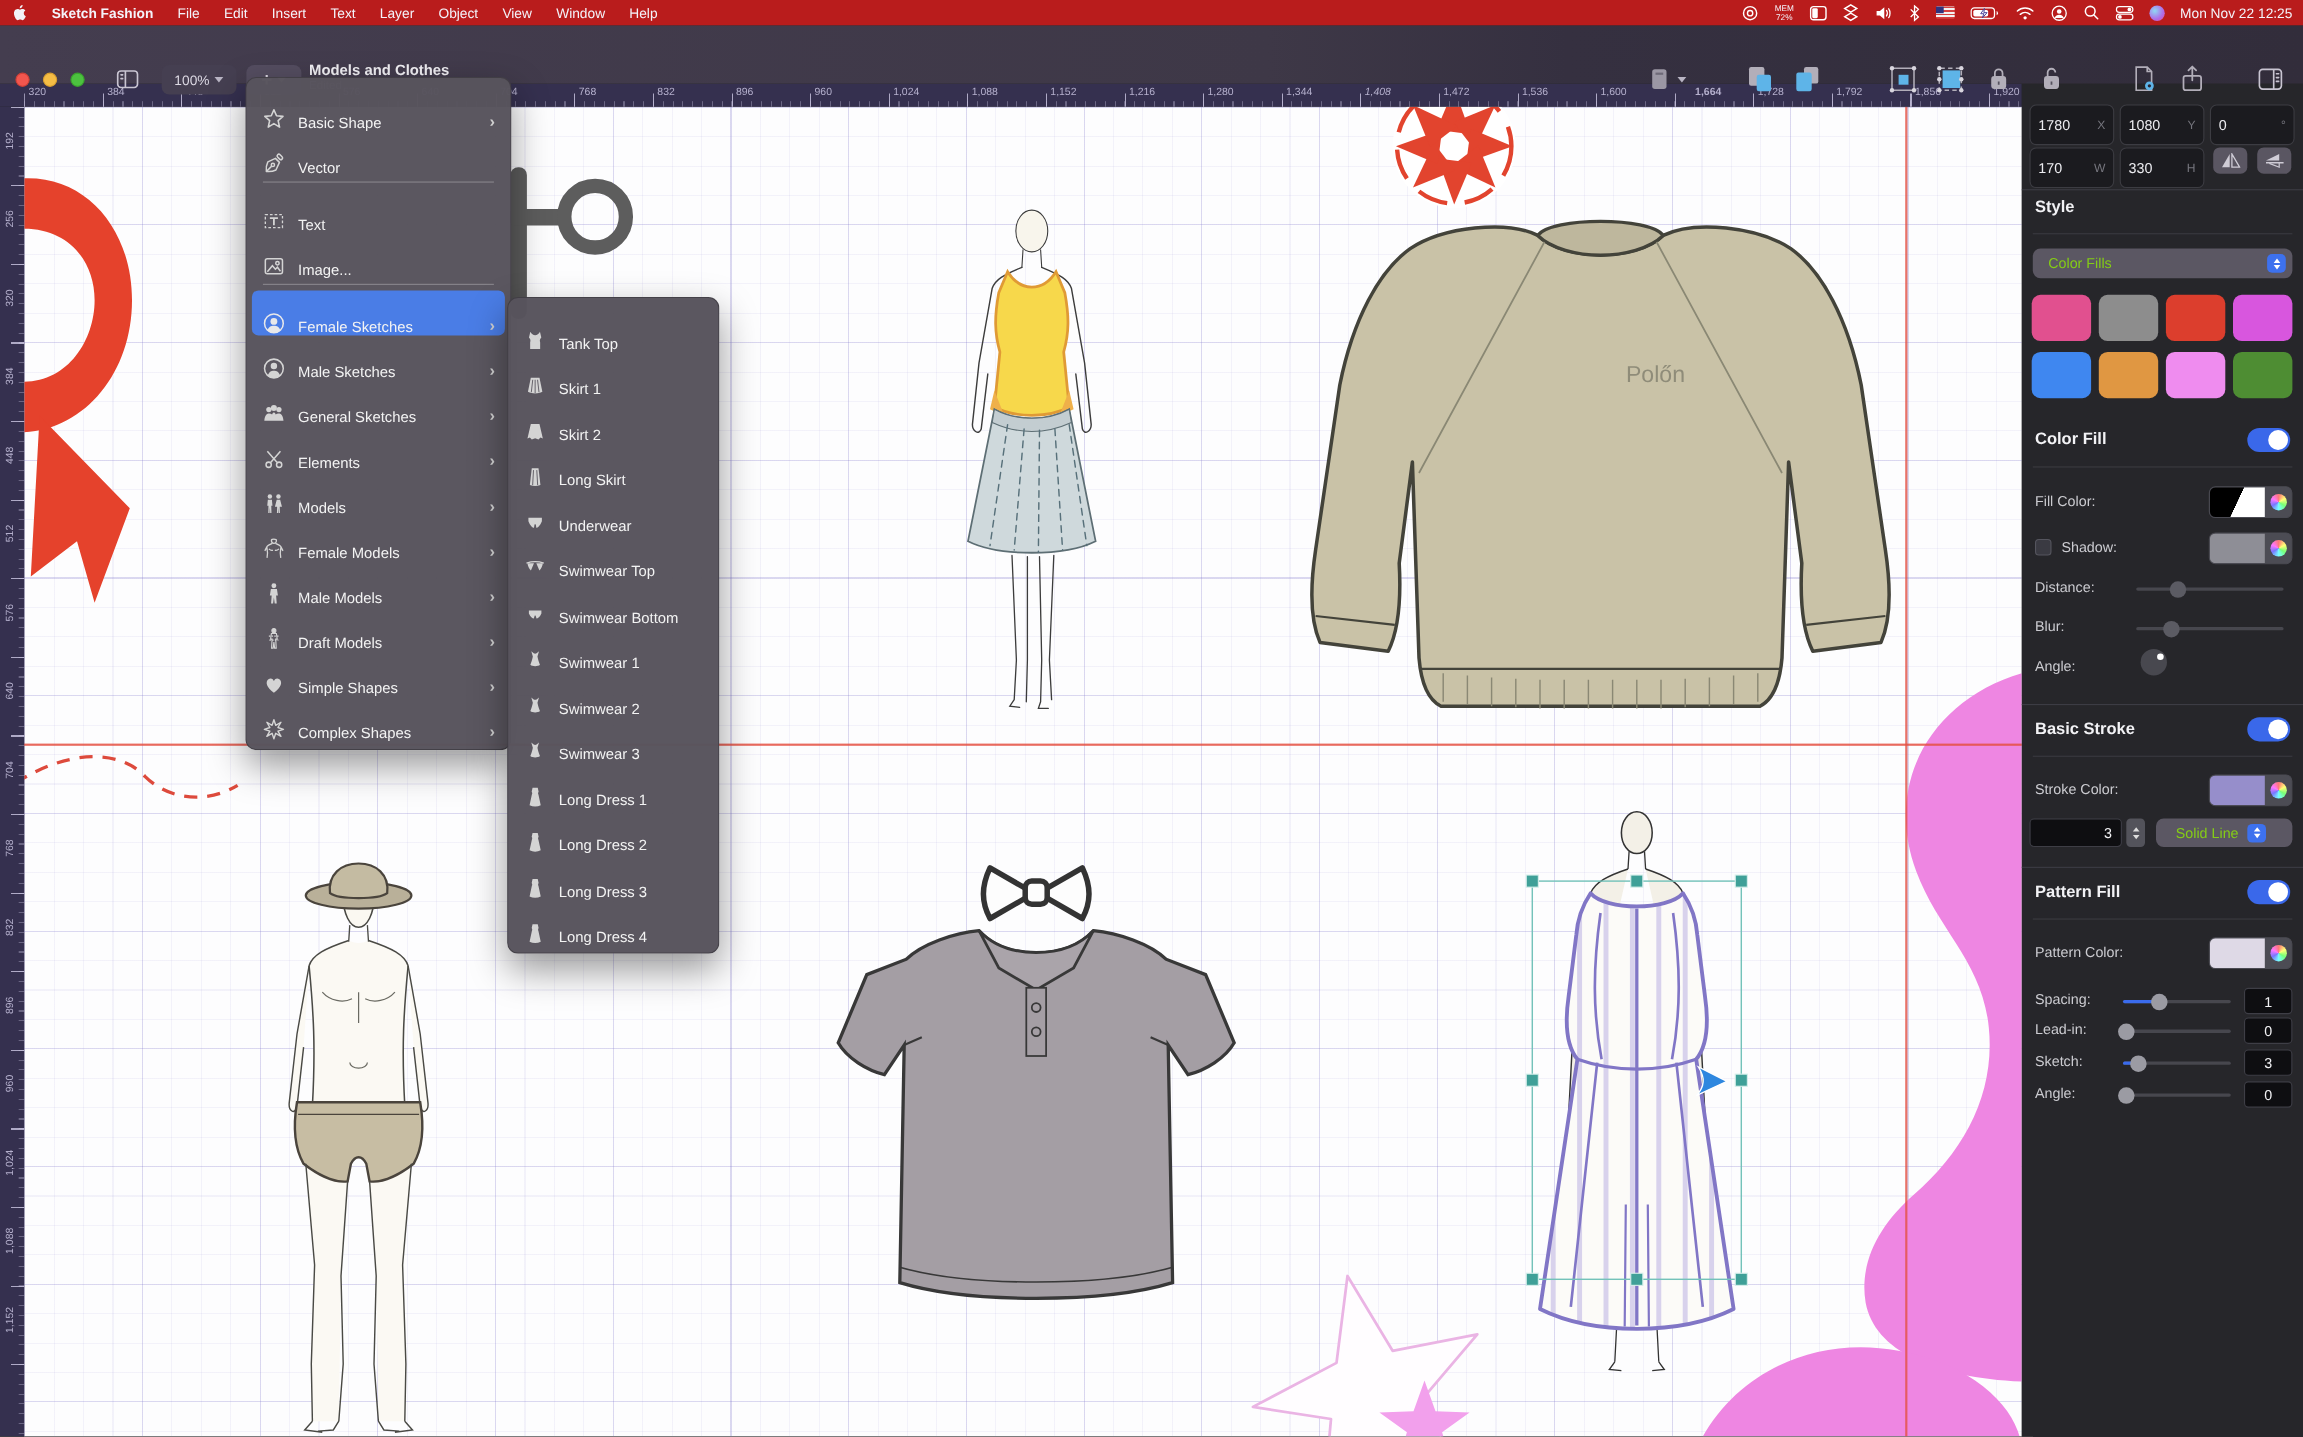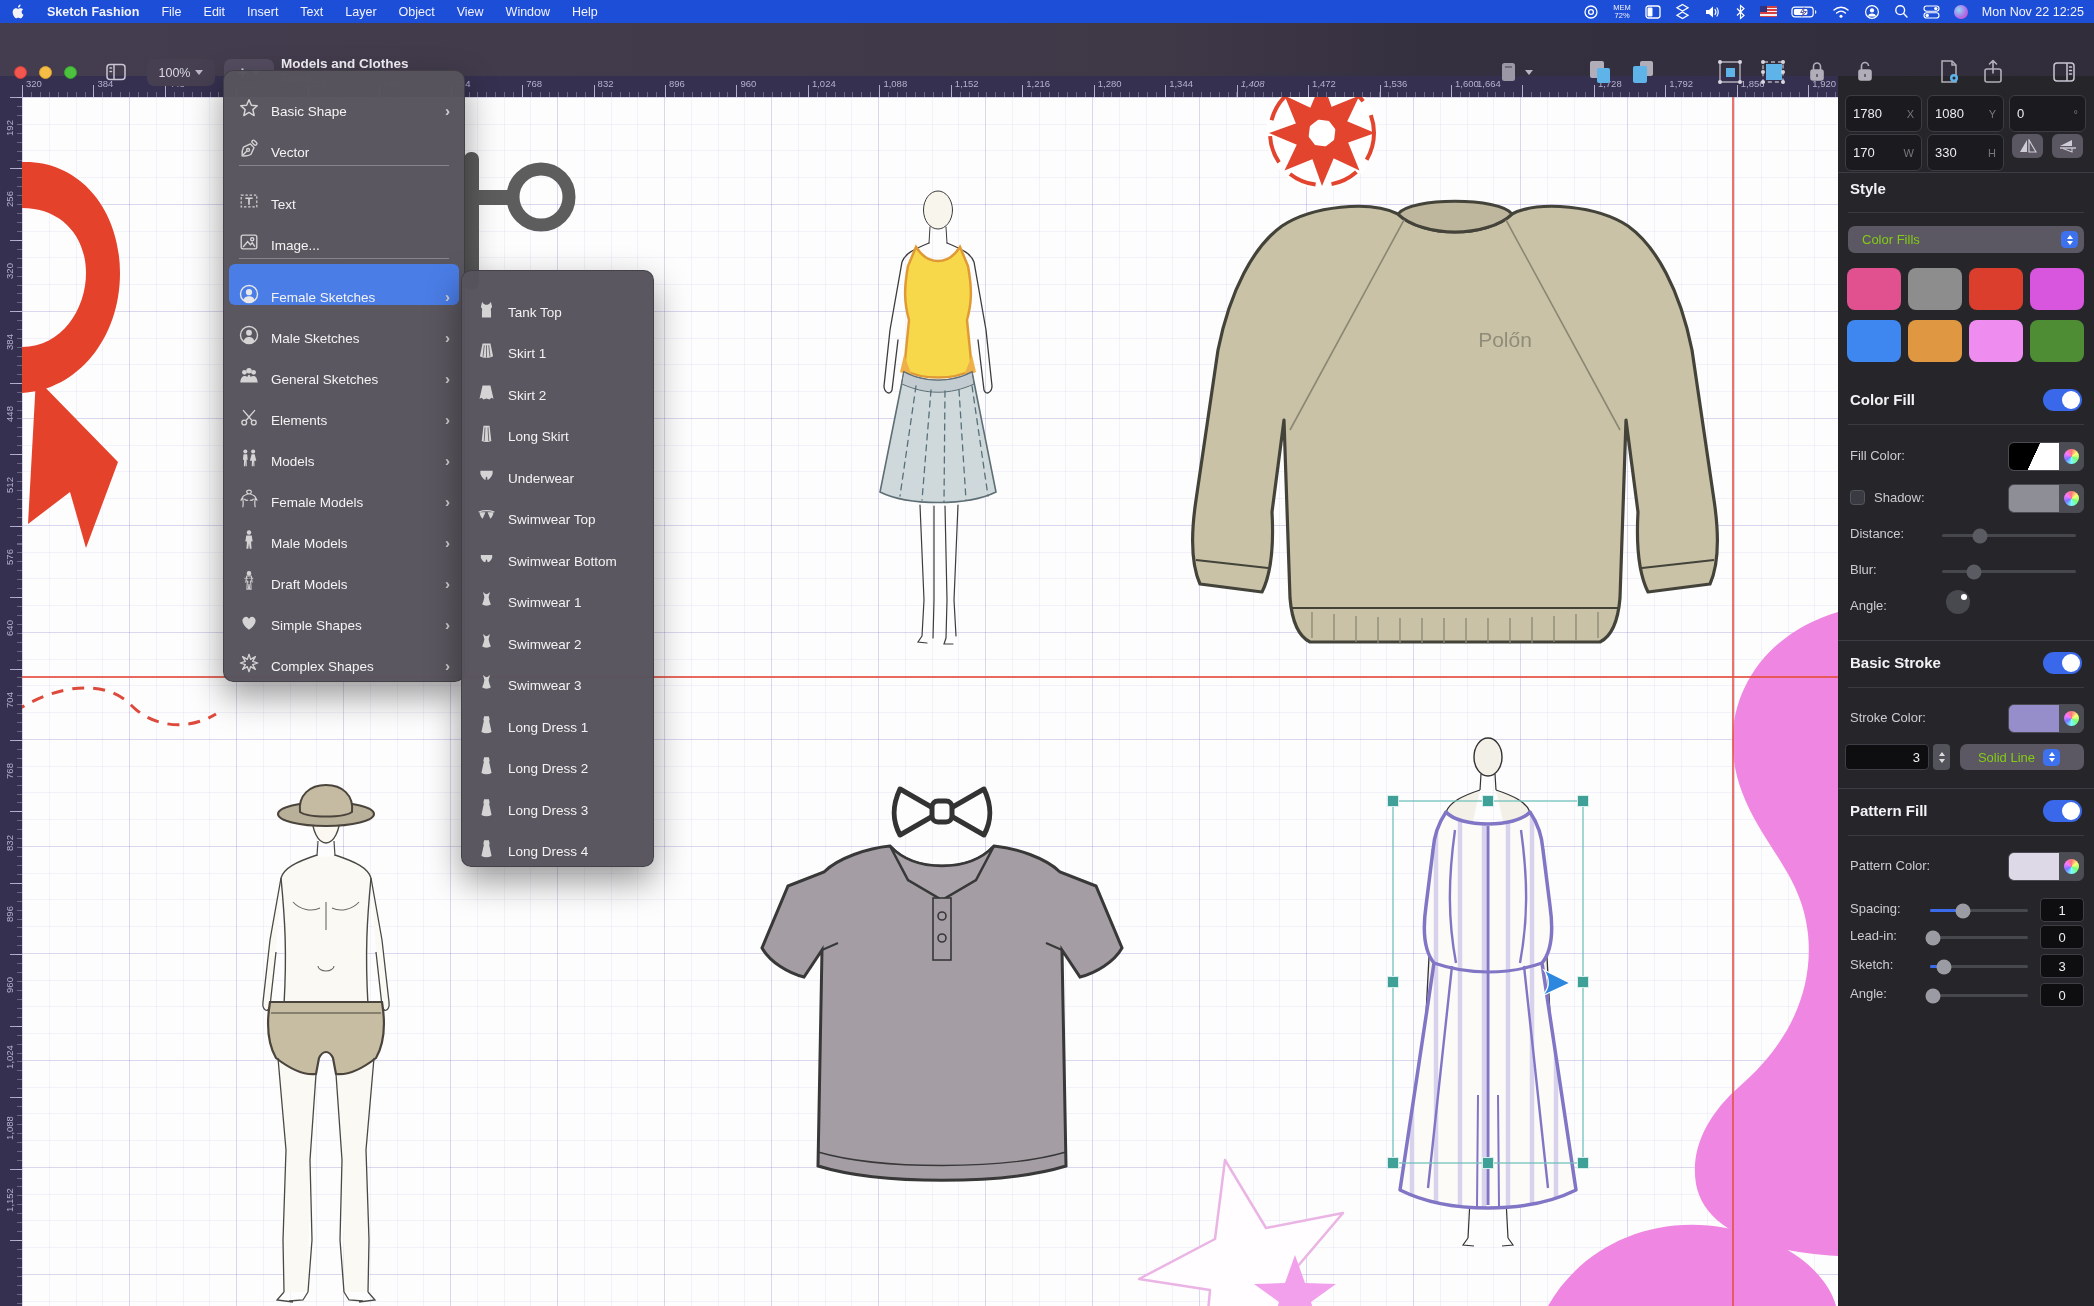--- a/index.html
+++ b/index.html
@@ -1,21 +1,21 @@
 <!DOCTYPE html>
 <html><head>
 <meta charset="utf-8">
 <style>
   *{box-sizing:border-box;margin:0;padding:0}
   html,body{width:2094px;height:1306px;overflow:hidden;background:#222;
     font-family:"Liberation Sans", sans-serif;-webkit-font-smoothing:antialiased}
   #app{position:relative;width:2094px;height:1306px;overflow:hidden}
 
   
-  .menubar{position:absolute;left:0;top:0;width:100%;height:23px;background:#1d4ed8;
+  .menubar{position:absolute;left:0;top:0;width:100%;height:23px;background:#b91c1c;
     display:flex;align-items:center;color:#f4f3fa;font-size:12.5px;z-index:60;padding:0 10px}
   .menubar .mb-left{display:flex;align-items:center;gap:22px}
   .menubar .appname{font-weight:bold}
   .menubar .mb-right{margin-left:auto;display:flex;align-items:center;gap:14px}
   .mb-ic{display:inline-flex;align-items:center;justify-content:center;height:16px}
   .mb-ic svg{display:block}
   .memblock{font-size:7.5px;line-height:8px;text-align:center}
   .flag{width:17px;height:11px;position:relative;background:repeating-linear-gradient(to bottom,#d64040 0 1.6px,#f2f2f2 1.6px 3.2px);border-radius:1px}
   .flag::before{content:"";position:absolute;left:0;top:0;width:7px;height:5.5px;background:#30337e}
   .siri{width:14px;height:14px;border-radius:50%;background:radial-gradient(circle at 35% 35%,#8fd8f4,#b06ae8 60%,#e8538a)}
@@ -444,21 +444,21 @@
       <span class="rlabel" style="left: 811.95px;">1,024</span>
       <span class="rlabel" style="left: 883.4px;">1,088</span>
       <span class="rlabel" style="left: 954.85px;">1,152</span>
       <span class="rlabel" style="left: 1026.3px;">1,216</span>
       <span class="rlabel" style="left: 1097.75px;">1,280</span>
       <span class="rlabel" style="left: 1169.2px;">1,344</span>
       <span class="rlabel" style="left: 1240.65px; font-style: italic;">1,408</span>
       <span class="rlabel" style="left: 1312.1px;">1,472</span>
       <span class="rlabel" style="left: 1383.55px;">1,536</span>
       <span class="rlabel" style="left: 1455px;">1,600</span>
-      <span class="rlabel" style="left: 1477px;">1,664</span>
+      <span class="rlabel" style="left: 1541px; font-weight: bold;">1,664</span>
       <span class="rlabel" style="left: 1597.9px;">1,728</span>
       <span class="rlabel" style="left: 1669.35px;">1,792</span>
       <span class="rlabel" style="left: 1740.8px;">1,856</span>
       <span class="rlabel" style="left: 1812.25px;">1,920</span>
     </div>
   <div class="ruler-left" id="rulerLeft">
       <span class="vlabel" style="top: 31px;">192</span>
       <span class="vlabel" style="top: 102.45px;">256</span>
       <span class="vlabel" style="top: 173.9px;">320</span>
       <span class="vlabel" style="top: 245.35px;">384</span>

